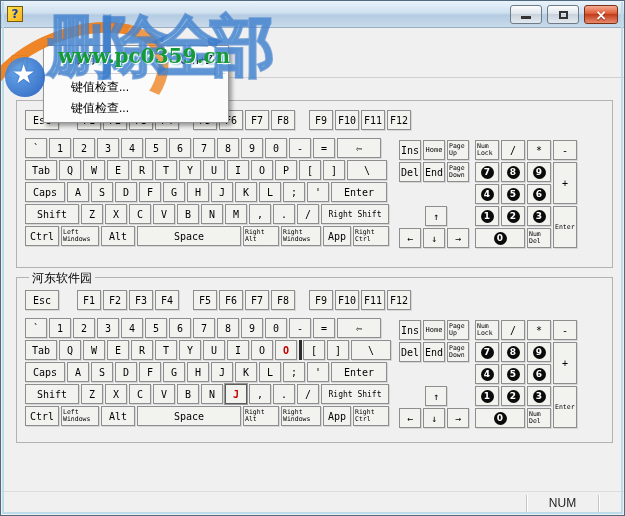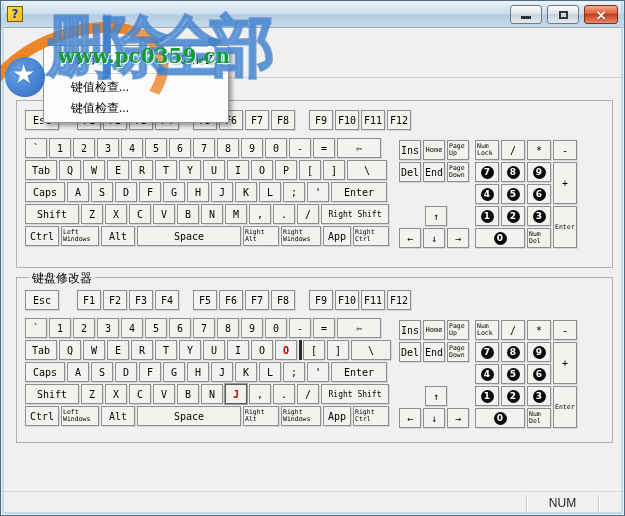--- a/index.html
+++ b/index.html
@@ -290,21 +290,21 @@
             <div class="k s" style="width: 24px;">Num
 Del</div>
           </div>
           <div class="k tall " style="width: 24px; left: 78px; top: 22px; height: 42px;">+</div>
           <div class="k tall s" style="width: 24px; left: 78px; top: 66px; height: 42px;">Enter</div>
         </div>
       </div>
   </div>
 
   <div class="groupbox" id="group2">
-    <div class="glabel">键盘修改器</div>
+    <div class="glabel">河东软件园</div>
     <div class="kb" id="kb2" style="margin-top:12px">
         <div class="block-main">
           <div class="krow frow">
             <div class="k " style="width: 34px;">Esc</div>
             <div class="k g" style="width: 14px;"></div>
             <div class="k " style="width: 24px;">F1</div>
             <div class="k " style="width: 24px;">F2</div>
             <div class="k " style="width: 24px;">F3</div>
             <div class="k " style="width: 24px;">F4</div>
             <div class="k g" style="width: 10px;"></div>

